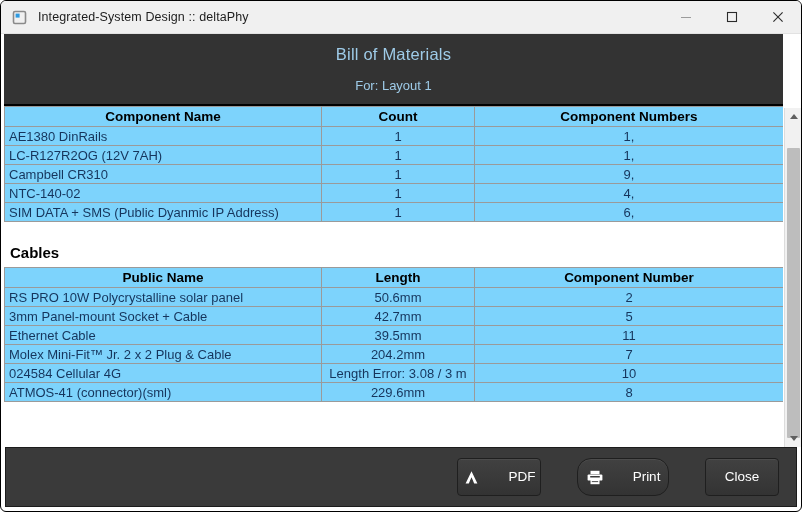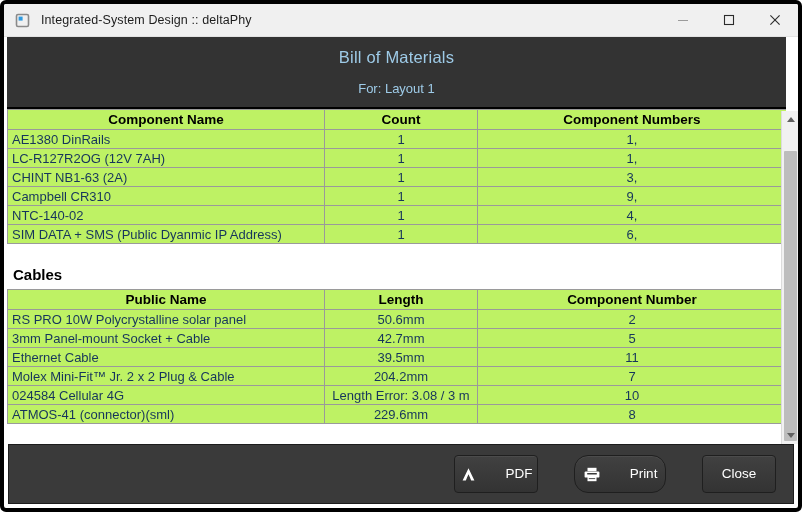--- a/index.html
+++ b/index.html
@@ -15,21 +15,21 @@
     -webkit-font-smoothing: antialiased;
   }
 
   
   .window {
     position: relative;
     width: 802px;
     height: 512px;
     box-sizing: border-box;
     background: #ffffff;
-    border: 4px solid #000000;
+    border: 1px solid #000000;
     border-radius: 6px;
     overflow: hidden;
     display: flex;
     flex-direction: column;
   }
 
   
   .titlebar {
     height: 32px;
     min-height: 32px;
@@ -128,21 +128,21 @@
   table.bom col.c-name  { width: 317px; }
   table.bom col.c-mid   { width: 153px; }
   table.bom col.c-last  { width: 309px; }
 
   table.bom th, table.bom td {
     border: 1px solid #9a9a9a;
     height: 19px;
     padding: 0 4px;
     font-size: 13px;
     color: #16355c;
-    background: #bef264;
+    background: #7dd3fc;
     box-sizing: border-box;
     white-space: nowrap;
     overflow: hidden;
   }
   table.bom th {
     font-weight: bold;
     color: #000000;
     text-align: center;
     font-size: 13.5px;
     height: 20px;
@@ -293,25 +293,20 @@
             <td class="col-name">AE1380 DinRails</td>
             <td class="col-center">1</td>
             <td class="col-center">1,</td>
           </tr>
           <tr>
             <td class="col-name">LC-R127R2OG (12V 7AH)</td>
             <td class="col-center">1</td>
             <td class="col-center">1,</td>
           </tr>
           <tr>
-            <td class="col-name">CHINT NB1-63 (2A)</td>
-            <td class="col-center">1</td>
-            <td class="col-center">3,</td>
-          </tr>
-          <tr>
             <td class="col-name">Campbell CR310</td>
             <td class="col-center">1</td>
             <td class="col-center">9,</td>
           </tr>
           <tr>
             <td class="col-name">NTC-140-02</td>
             <td class="col-center">1</td>
             <td class="col-center">4,</td>
           </tr>
           <tr>

